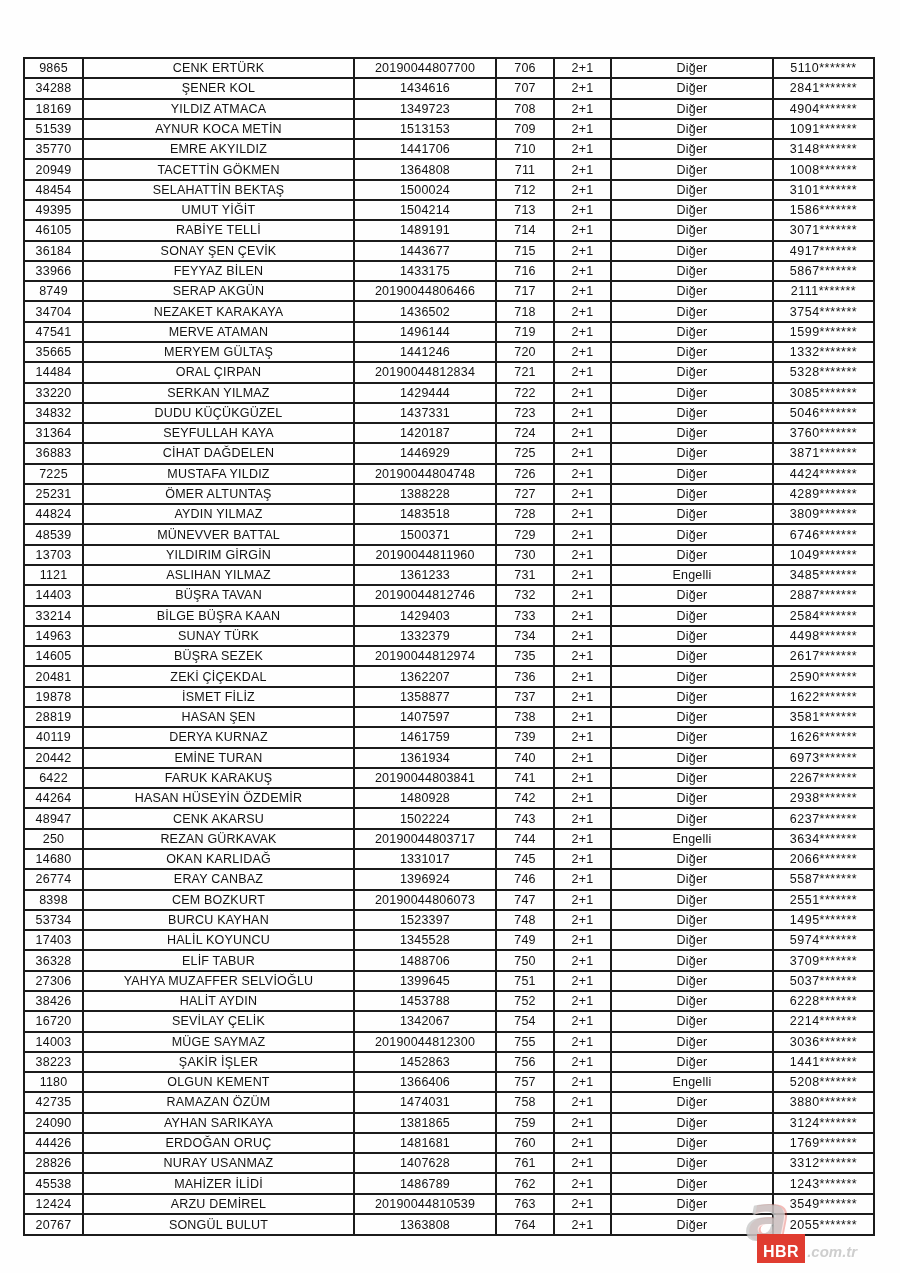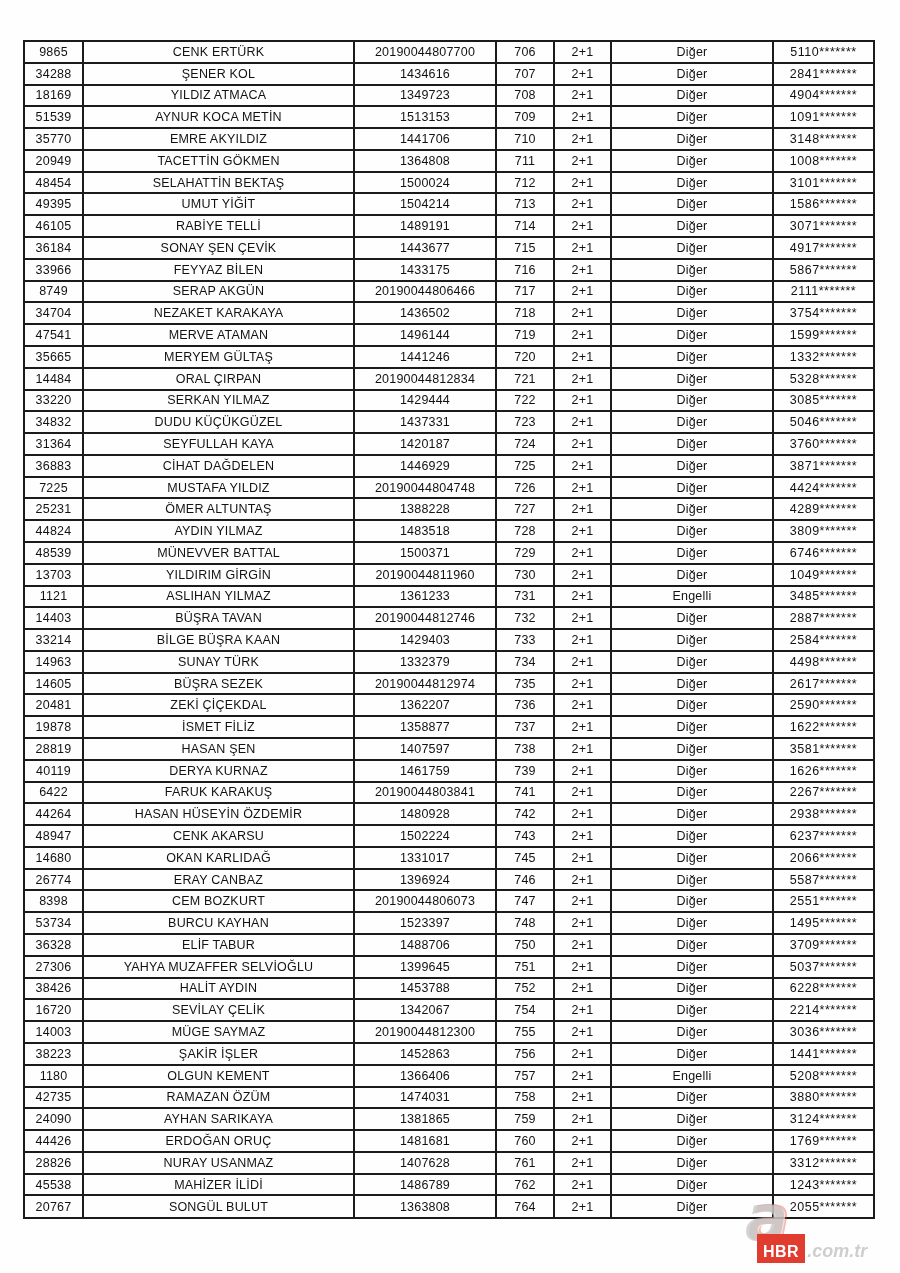--- a/index.html
+++ b/index.html
@@ -15,21 +15,21 @@
     overflow: hidden;
   }
   .page {
     position: absolute;
     inset: 0;
     background: #fefefe;
   }
   table.roster {
     position: absolute;
     left: 23px;
-    top: 40px;
+    top: 57px;
     width: 850px;
     height: 1179px;
     border-collapse: collapse;
     table-layout: fixed;
   }
   table.roster td {
     border: 2px solid #1b1b1b;
     text-align: center;
     vertical-align: middle;
     font-size: 12.5px;
@@ -71,21 +71,21 @@
   }
   .wm-badge {
     display: inline-block;
     padding: 9px 6px 2px 6px;
     font-size: 16px;
     font-weight: bold;
     color: #ffffff;
     letter-spacing: 0.5px;
   }
   .wm-suffix {
-    font-size: 18px;
+    font-size: 15px;
     font-weight: bold;
     font-style: italic;
     color: rgba(185, 185, 185, 0.7);
     text-shadow: 1px 1px 0 rgba(255,255,255,0.7);
     margin-left: 2px;
   }
 </style>
 </head>
 <body>
 
@@ -402,20 +402,29 @@
         <tr>
           <td>40119</td>
           <td>DERYA KURNAZ</td>
           <td>1461759</td>
           <td>739</td>
           <td>2+1</td>
           <td>Diğer</td>
           <td class="phone">1626*******</td>
         </tr>
         <tr>
+          <td>20442</td>
+          <td>EMİNE TURAN</td>
+          <td>1361934</td>
+          <td>740</td>
+          <td>2+1</td>
+          <td>Diğer</td>
+          <td class="phone">6973*******</td>
+        </tr>
+        <tr>
           <td>6422</td>
           <td>FARUK KARAKUŞ</td>
           <td>20190044803841</td>
           <td>741</td>
           <td>2+1</td>
           <td>Diğer</td>
           <td class="phone">2267*******</td>
         </tr>
         <tr>
           <td>44264</td>
@@ -429,20 +438,29 @@
         <tr>
           <td>48947</td>
           <td>CENK AKARSU</td>
           <td>1502224</td>
           <td>743</td>
           <td>2+1</td>
           <td>Diğer</td>
           <td class="phone">6237*******</td>
         </tr>
         <tr>
+          <td>250</td>
+          <td>REZAN GÜRKAVAK</td>
+          <td>20190044803717</td>
+          <td>744</td>
+          <td>2+1</td>
+          <td>Engelli</td>
+          <td class="phone">3634*******</td>
+        </tr>
+        <tr>
           <td>14680</td>
           <td>OKAN KARLIDAĞ</td>
           <td>1331017</td>
           <td>745</td>
           <td>2+1</td>
           <td>Diğer</td>
           <td class="phone">2066*******</td>
         </tr>
         <tr>
           <td>26774</td>
@@ -465,20 +483,29 @@
         <tr>
           <td>53734</td>
           <td>BURCU KAYHAN</td>
           <td>1523397</td>
           <td>748</td>
           <td>2+1</td>
           <td>Diğer</td>
           <td class="phone">1495*******</td>
         </tr>
         <tr>
+          <td>17403</td>
+          <td>HALİL KOYUNCU</td>
+          <td>1345528</td>
+          <td>749</td>
+          <td>2+1</td>
+          <td>Diğer</td>
+          <td class="phone">5974*******</td>
+        </tr>
+        <tr>
           <td>36328</td>
           <td>ELİF TABUR</td>
           <td>1488706</td>
           <td>750</td>
           <td>2+1</td>
           <td>Diğer</td>
           <td class="phone">3709*******</td>
         </tr>
         <tr>
           <td>27306</td>
@@ -571,20 +598,29 @@
           <td class="phone">3312*******</td>
         </tr>
         <tr>
           <td>45538</td>
           <td>MAHİZER İLİDİ</td>
           <td>1486789</td>
           <td>762</td>
           <td>2+1</td>
           <td>Diğer</td>
           <td class="phone">1243*******</td>
+        </tr>
+        <tr>
+          <td>12424</td>
+          <td>ARZU DEMİREL</td>
+          <td>20190044810539</td>
+          <td>763</td>
+          <td>2+1</td>
+          <td>Diğer</td>
+          <td class="phone">3549*******</td>
         </tr>
         <tr>
           <td>20767</td>
           <td>SONGÜL BULUT</td>
           <td>1363808</td>
           <td>764</td>
           <td>2+1</td>
           <td>Diğer</td>
           <td class="phone">2055*******</td>
         </tr>

